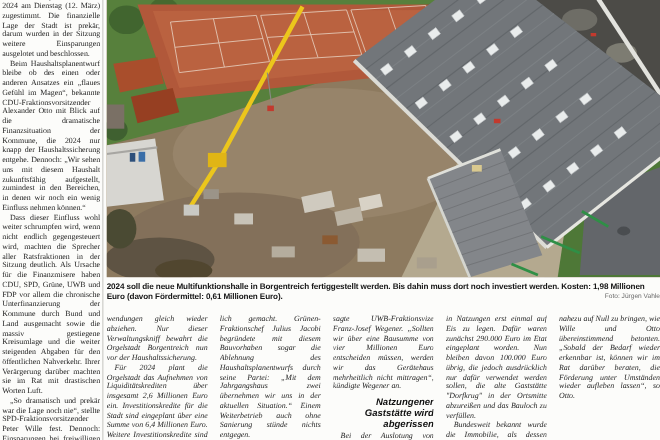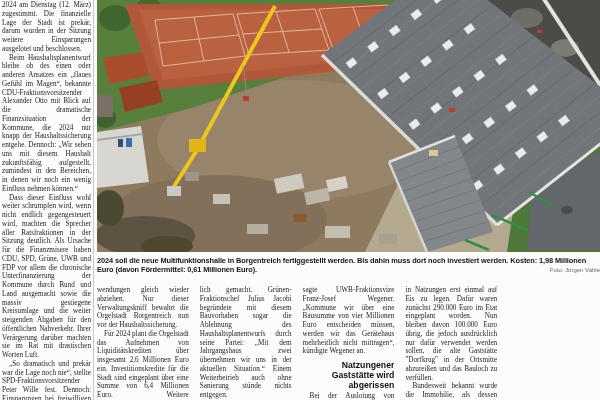--- a/index.html
+++ b/index.html
@@ -36,20 +36,21 @@
     font-size:6px; color:#6b6b6b; letter-spacing:0;
   }
   
   .cols{
     position:absolute; left:97px; top:286px; width:503px; height:114px;
     display:flex; gap:11px; overflow:hidden;
   }
   .cols .bcol{
     flex:1 1 0; overflow:hidden; font-size:7.2px; line-height:8.75px;
     text-align:justify;
+    font-style:italic;
   }
   .cols h3{
     margin:4px 0 2px; font-family:"Liberation Sans", sans-serif;
     font-size:8.7px; line-height:10px; color:#101010; text-align:right;
   }
 </style>
 </head>
 <body>
 
 <div class="page">
@@ -256,26 +257,27 @@
   <div class="cols">
     <div class="bcol">
       <p>wendungen gleich wieder abziehen. Nur dieser Verwaltungskniff bewahrt die Orgelstadt Borgentreich nun vor der Haushaltssicherung.</p>
       <p class="ind">Für 2024 plant die Orgelstadt das Aufnehmen von Liquiditätskrediten über insgesamt 2,6 Millionen Euro ein. Investitionskredite für die Stadt sind eingeplant über eine Summe von 6,4 Millionen Euro. Weitere Investitionskredite sind für die Stadtwerke vorgesehen. Über</p>
     </div>
     <div class="bcol">
       <p>lich gemacht. Grünen-Fraktionschef Julius Jacobi begründete mit diesem Bauvorhaben sogar die Ablehnung des Haushaltsplanentwurfs durch seine Partei: „Mit dem Jahrgangshaus zwei übernehmen wir uns in der aktuellen Situation.“ Einem Weiterbetrieb auch ohne Sanierung stünde nichts entgegen.</p>
       <p class="ind">800.000 Euro sind 2024 zunächst für den Neubau des Feuerwehrgerätehauses „Hohen Berg“ für die drei Lösch-</p>
     </div>
     <div class="bcol">
-      <p>sagte UWB-Fraktionsvize Franz-Josef Wegener. „Kommune wir über eine Bausumme von vier Millionen Euro entscheiden müssen, werden wir das Gerätehaus mehrheitlich nicht mittragen“, kündigte Wegener an.</p>
+      <p>sagte UWB-Fraktionsvize Franz-Josef Wegener. „Sollten wir über eine Bausumme von vier Millionen Euro entscheiden müssen, werden wir das Gerätehaus mehrheitlich nicht mittragen“, kündigte Wegener an.</p>
       <h3>Natzungener Gaststätte wird abgerissen</h3>
       <p class="ind">Bei der Auslotung von weiteren Einsparmöglichkeiten zogen die Ratsfraktionen bei einigen Haushaltsansätzen</p>
     </div>
     <div class="bcol">
       <p>in Natzungen erst einmal auf Eis zu legen. Dafür waren zunächst 290.000 Euro im Etat eingeplant worden. Nun bleiben davon 100.000 Euro übrig, die jedoch ausdrücklich nur dafür verwendet werden sollen, die alte Gaststätte "Dorfkrug" in der Ortsmitte abzureißen und das Bauloch zu verfüllen.</p>
       <p class="ind">Bundesweit bekannt wurde die Immobilie, als dessen Besitzer verdächtigt wurde, dem Mörder des Kasseler Regie-</p>
     </div>
     <div class="bcol">
+      <p>nahezu auf Null zu bringen, wie Wille und Otto übereinstimmend betonten. „Sobald der Bedarf wieder erkennbar ist, können wir im Rat darüber beraten, die Förderung unter Umständen wieder aufleben lassen“, so Otto.</p>
 
     </div>
   </div>
 
 </div>
 
 </body></html>

